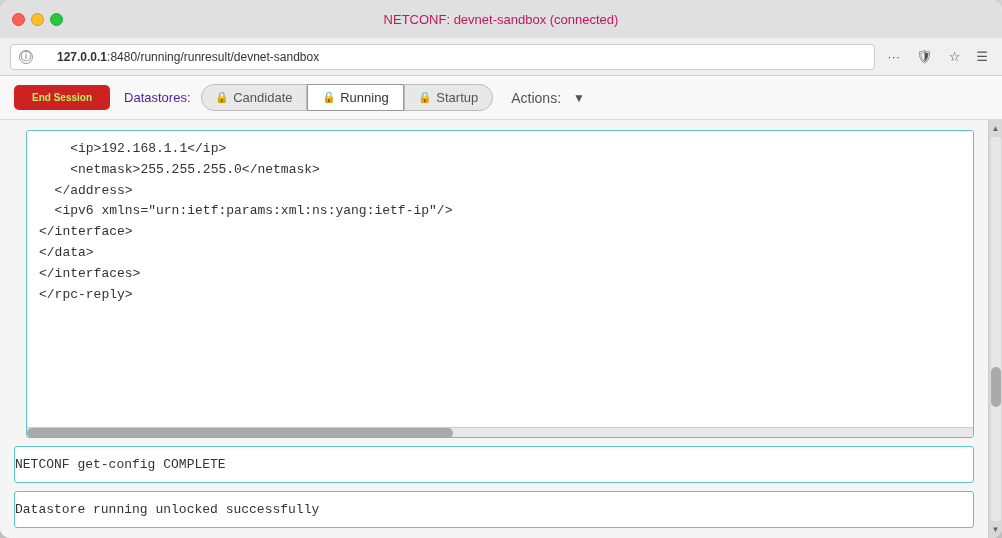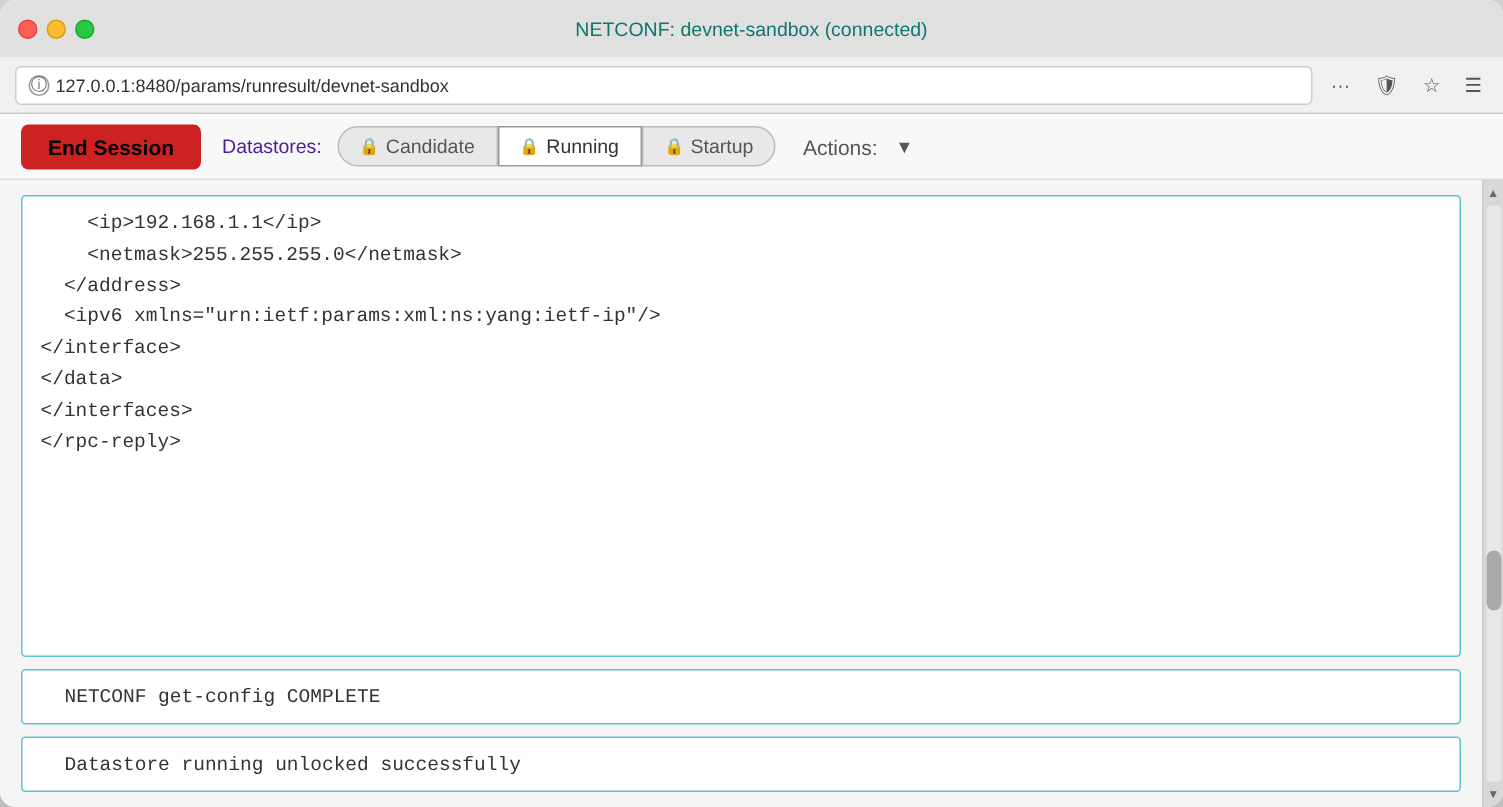--- a/index.html
+++ b/index.html
@@ -48,21 +48,21 @@
       width: 13px;
       height: 13px;
       border-radius: 50%;
     }
     .tl-close { background: #ff5f57; border: 1px solid #e0443e; }
     .tl-minimize { background: #febc2e; border: 1px solid #d4a017; }
     .tl-maximize { background: #28c840; border: 1px solid #1aac2e; }
 
     .title-text {
       font-size: 13px;
-      color: #0f766e;
+      color: #be185d;
       font-weight: 500;
     }
 
     
     .browser-toolbar {
       background: #f0f0f0;
       height: 38px;
       display: flex;
       align-items: center;
       padding: 0 10px;
@@ -82,21 +82,22 @@
       padding: 0 8px;
       gap: 4px;
     }
 
     .address-bar-text {
       font-size: 12px;
       color: #333;
     }
 
     .address-bar-text .bold {
-      font-weight: normal;
+      font-weight: bold;
+      margin-left: 20px;
     }
 
     .info-icon {
       font-size: 11px;
       color: #666;
       border: 1px solid #999;
       border-radius: 50%;
       width: 14px;
       height: 14px;
       display: flex;
@@ -124,25 +125,25 @@
       display: flex;
       align-items: center;
       padding: 0 14px;
       gap: 10px;
       border-bottom: 1px solid #ddd;
       flex-shrink: 0;
     }
 
     .end-session-btn {
       background: #cc2222;
-      color: #000000;
+      color: #bef264;
       border: none;
       border-radius: 5px;
       padding: 7px 18px;
-      font-size: 14px;
+      font-size: 10px;
       font-weight: 600;
       cursor: pointer;
     }
 
     .datastores-label {
       font-size: 13px;
       color: #4c1d95;
       margin-left: 4px;
     }
 
@@ -202,21 +203,23 @@
     }
 
     
     .xml-area {
       flex: 1;
       background: white;
       border: 1.5px solid #5bc4d0;
       border-radius: 3px;
       overflow: hidden;
       display: flex;
+      flex-direction: column;
       min-height: 0;
+      margin-left: 12px;
     }
 
     .xml-content {
       flex: 1;
       overflow-y: auto;
       overflow-x: hidden;
       padding: 8px 12px;
       font-family: 'Courier New', Courier, monospace;
       font-size: 13px;
       color: #333;
@@ -241,21 +244,21 @@
       position: absolute;
       left: 0;
       width: 45%;
     }
 
     
     .status-box {
       background: white;
       border: 1.5px solid #5bc4d0;
       border-radius: 3px;
-      padding: 10px 28px;
+      padding: 10px 0;
       font-family: 'Courier New', Courier, monospace;
       font-size: 13px;
       color: #333;
       flex-shrink: 0;
     }
 
     
     .window-with-scroll {
       flex: 1;
       display: flex;
@@ -310,21 +313,21 @@
       <div class="traffic-light tl-minimize"></div>
       <div class="traffic-light tl-maximize"></div>
     </div>
     <span class="title-text">NETCONF: devnet-sandbox (connected)</span>
   </div>
 
   <div class="browser-toolbar">
     <div class="address-bar">
       <div class="info-icon">ⓘ</div>
       <span class="address-bar-text">
-        <span class="bold">127.0.0.1</span><span>:8480/params/runresult/devnet-sandbox</span>
+        <span class="bold">127.0.0.1</span><span>:8480/running/runresult/devnet-sandbox</span>
       </span>
     </div>
     <div class="browser-controls">
       <span class="browser-btn">···</span>
       <span class="browser-btn">🛡</span>
       <span class="browser-btn">☆</span>
       <span class="browser-btn">☰</span>
     </div>
   </div>
 

